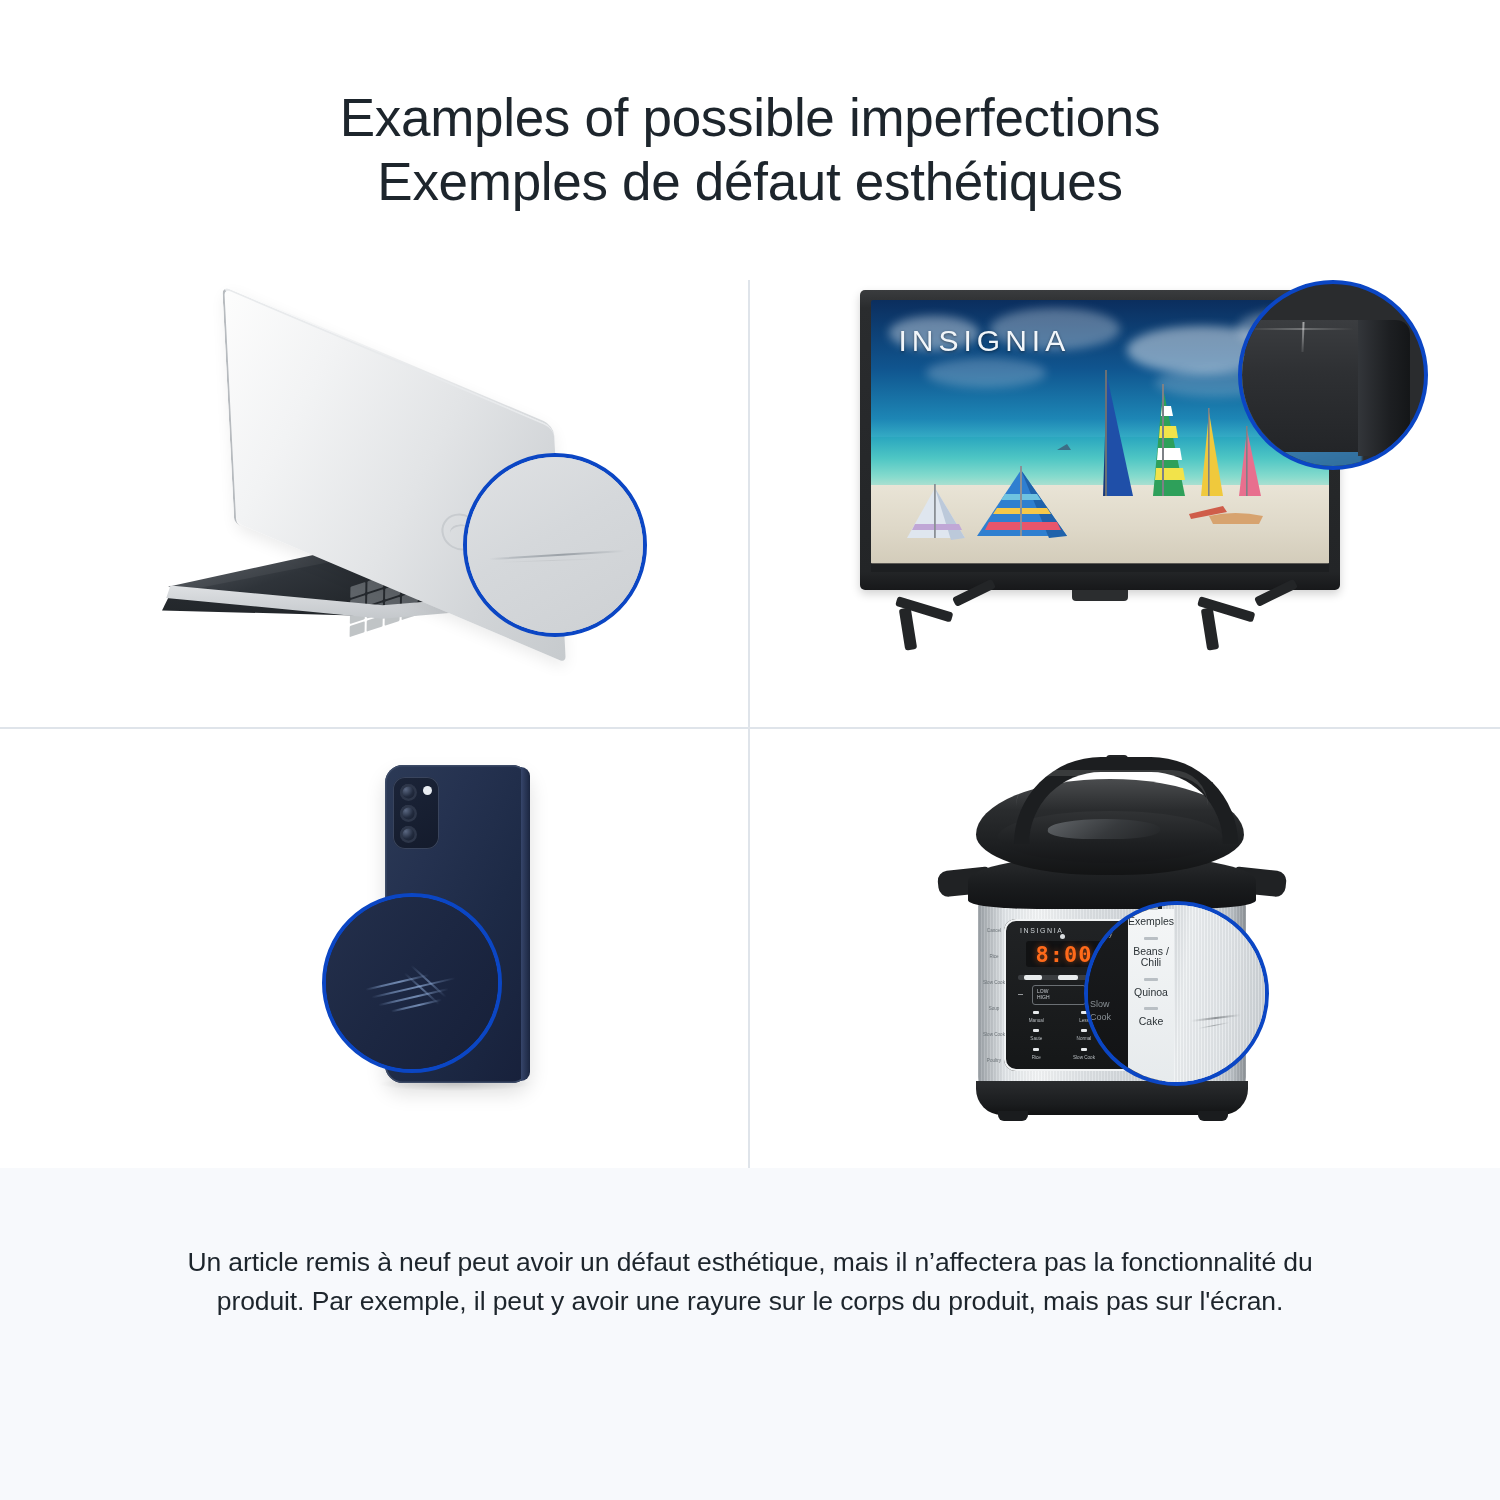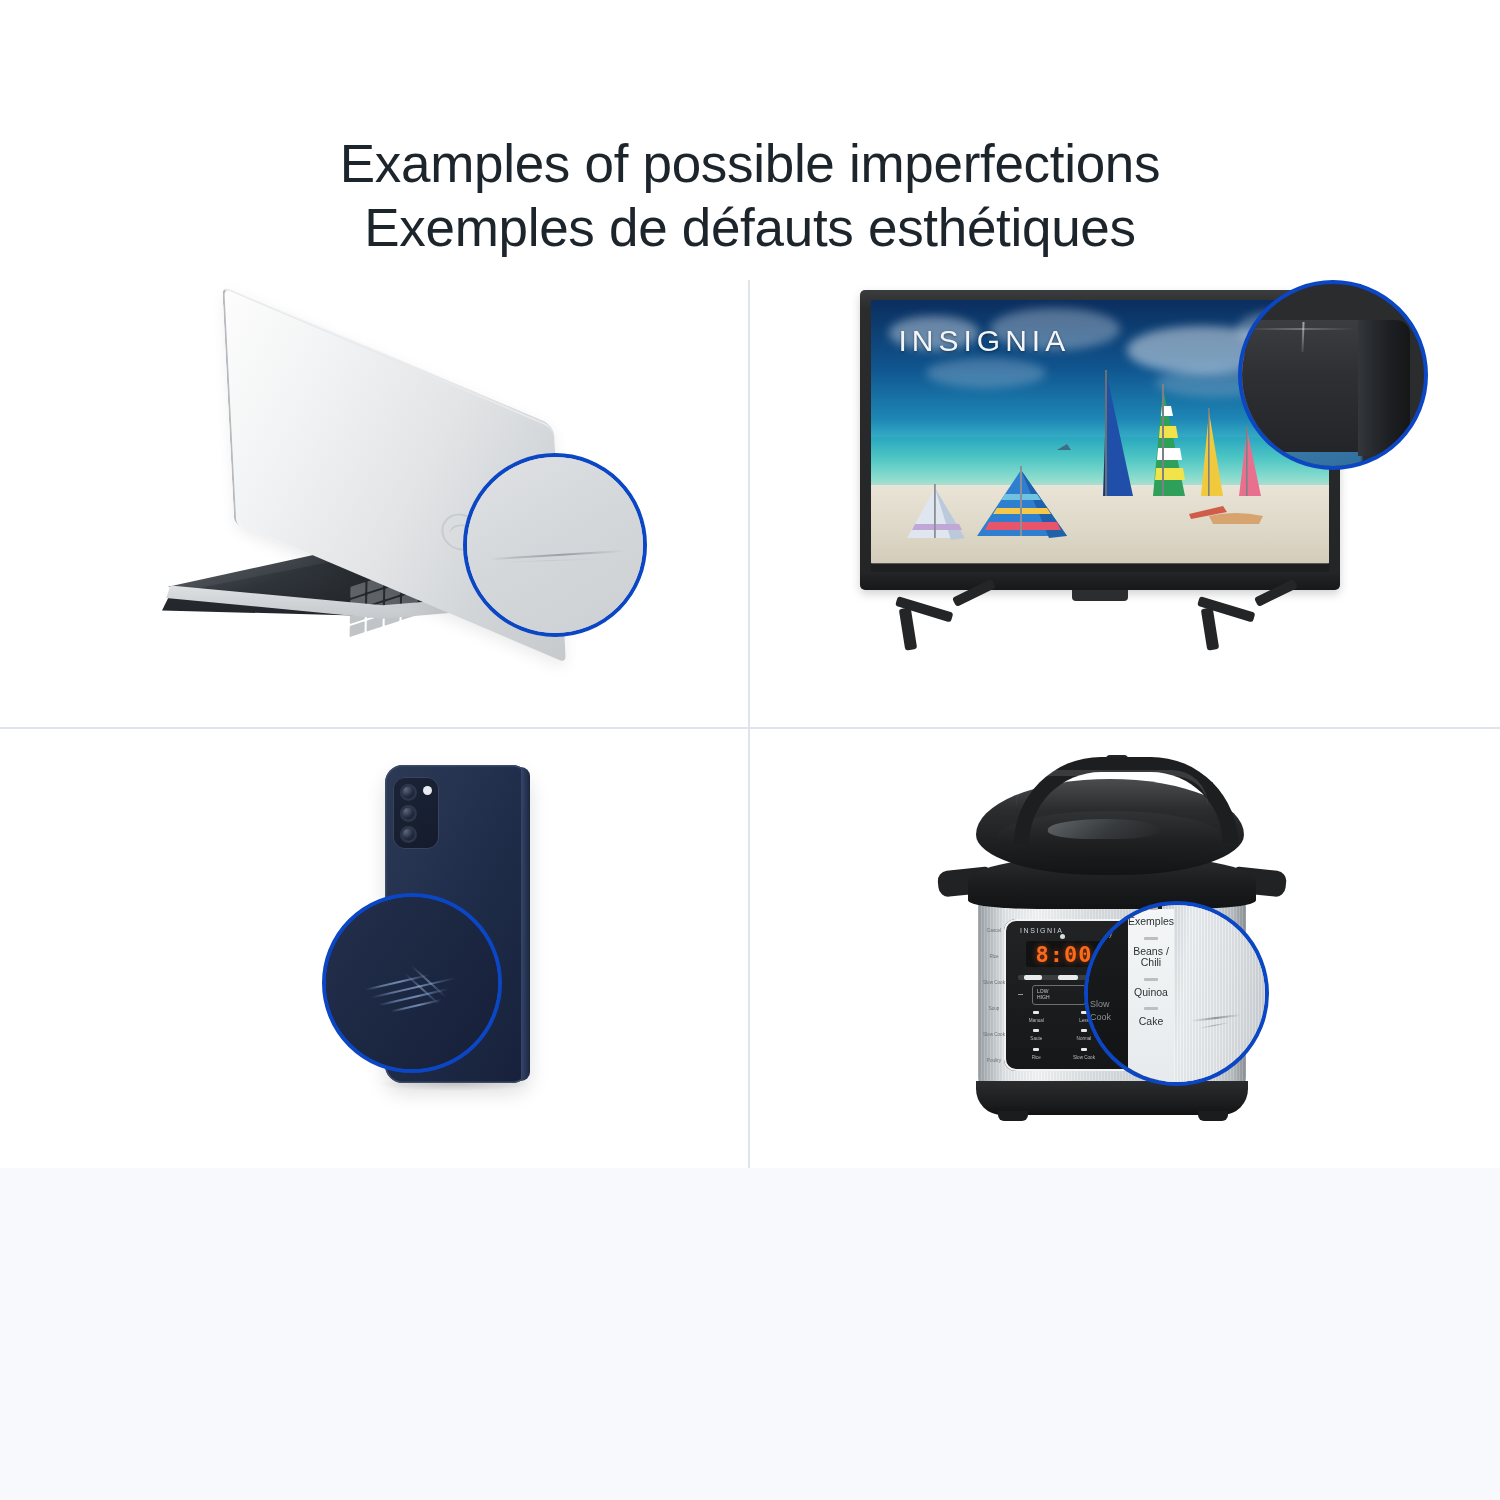--- a/index.html
+++ b/index.html
@@ -8,21 +8,21 @@
     background:#ffffff;
     font-family:"Liberation Sans","DejaVu Sans",sans-serif;
     overflow:hidden;
     -webkit-font-smoothing:antialiased;
   }
   .page{position:relative;width:1500px;height:1500px;background:#fff;}
 
   
   .header{
     position:absolute;left:0;top:0;width:1500px;height:258px;
-    display:flex;flex-direction:column;align-items:center;justify-content:flex-end;
+    display:flex;flex-direction:column;align-items:center;justify-content:center;
     padding-top:42px;box-sizing:border-box;
   }
   .title-line{
     color:#1d252c;font-size:53px;font-weight:400;line-height:1.13;
     letter-spacing:-0.3px;text-align:center;white-space:nowrap;
   }
   .title-line.second{margin-top:4px;}
 
   
   .grid{
@@ -366,21 +366,21 @@
   }
   .para.fr{margin-top:25px;}
 </style>
 </head>
 <body>
 
 <div class="page">
 
   <div class="header">
     <div class="title-line">Examples of possible imperfections</div>
-    <div class="title-line second">Exemples de défauts esthétiques</div>
+    <div class="title-line second">Exemples de défaut esthétiques</div>
   </div>
 
   <div class="grid">
     <div class="vdiv"></div>
     <div class="hdiv"></div>
 
     <div class="cell cell-tl">
       <div class="laptop-wrap">
         <div class="base">
           <div class="base-deck"></div>
@@ -632,15 +632,16 @@
             <b>Cake</b>
           </div>
           <div class="mc-scratch"></div>
           <div class="mc-scratch2"></div>
         </div>
       </div>
     </div>
   </div>
 
   <div class="footer">
+    <div class="para fr">Un article remis à neuf peut avoir un défaut esthétique, mais il n’affectera pas la fonctionnalité du produit. Par exemple, il peut y avoir une rayure sur le corps du produit, mais pas sur l'écran.</div>
   </div>
 
 </div>
 
 </body></html>

